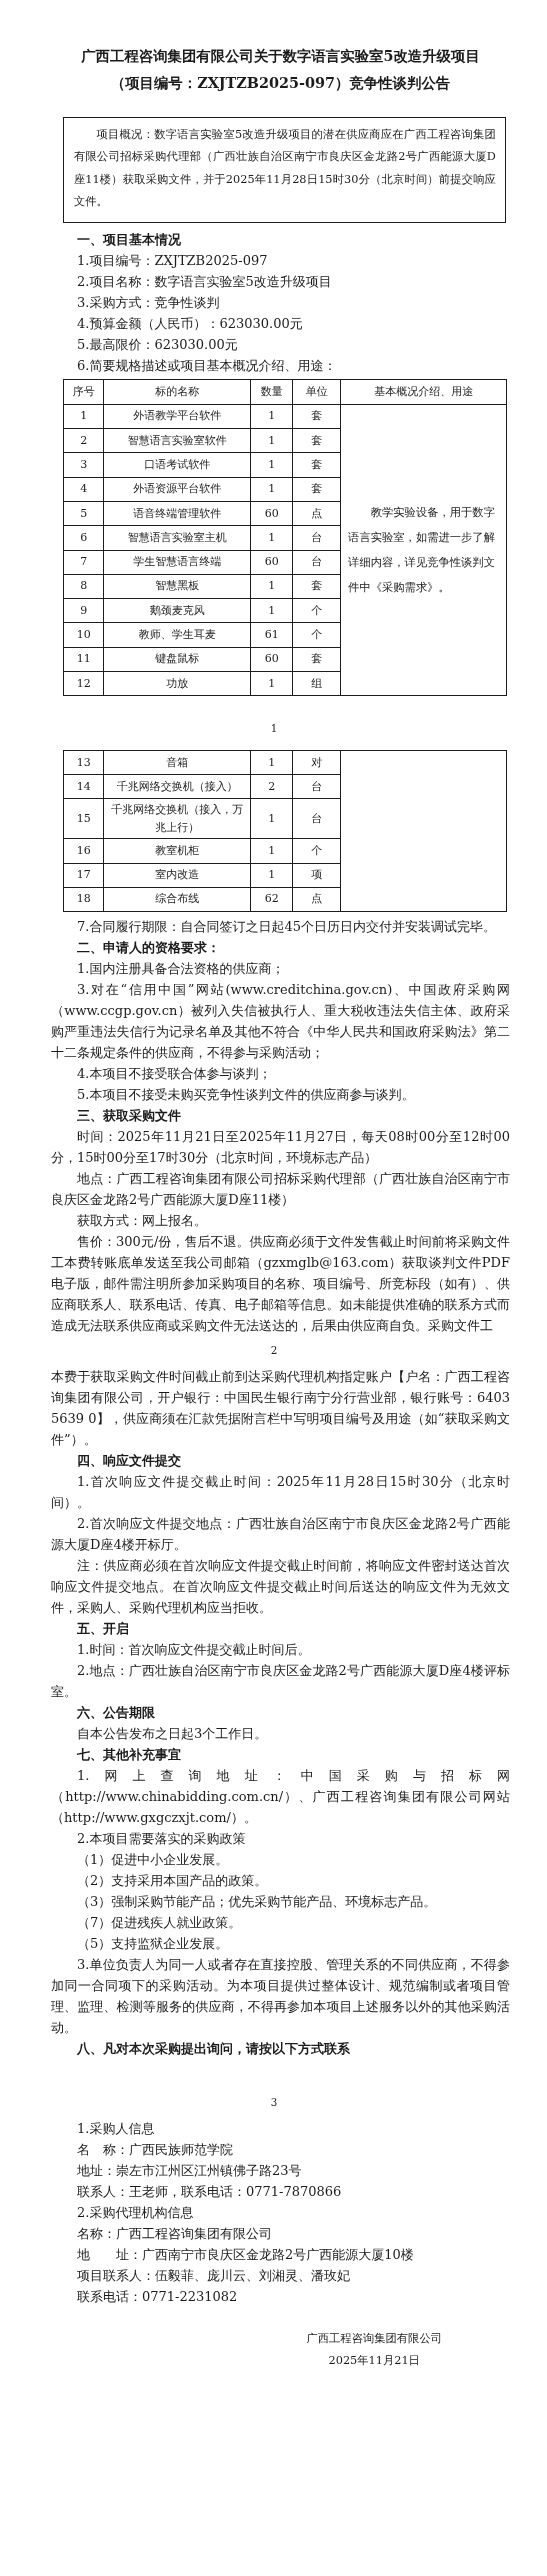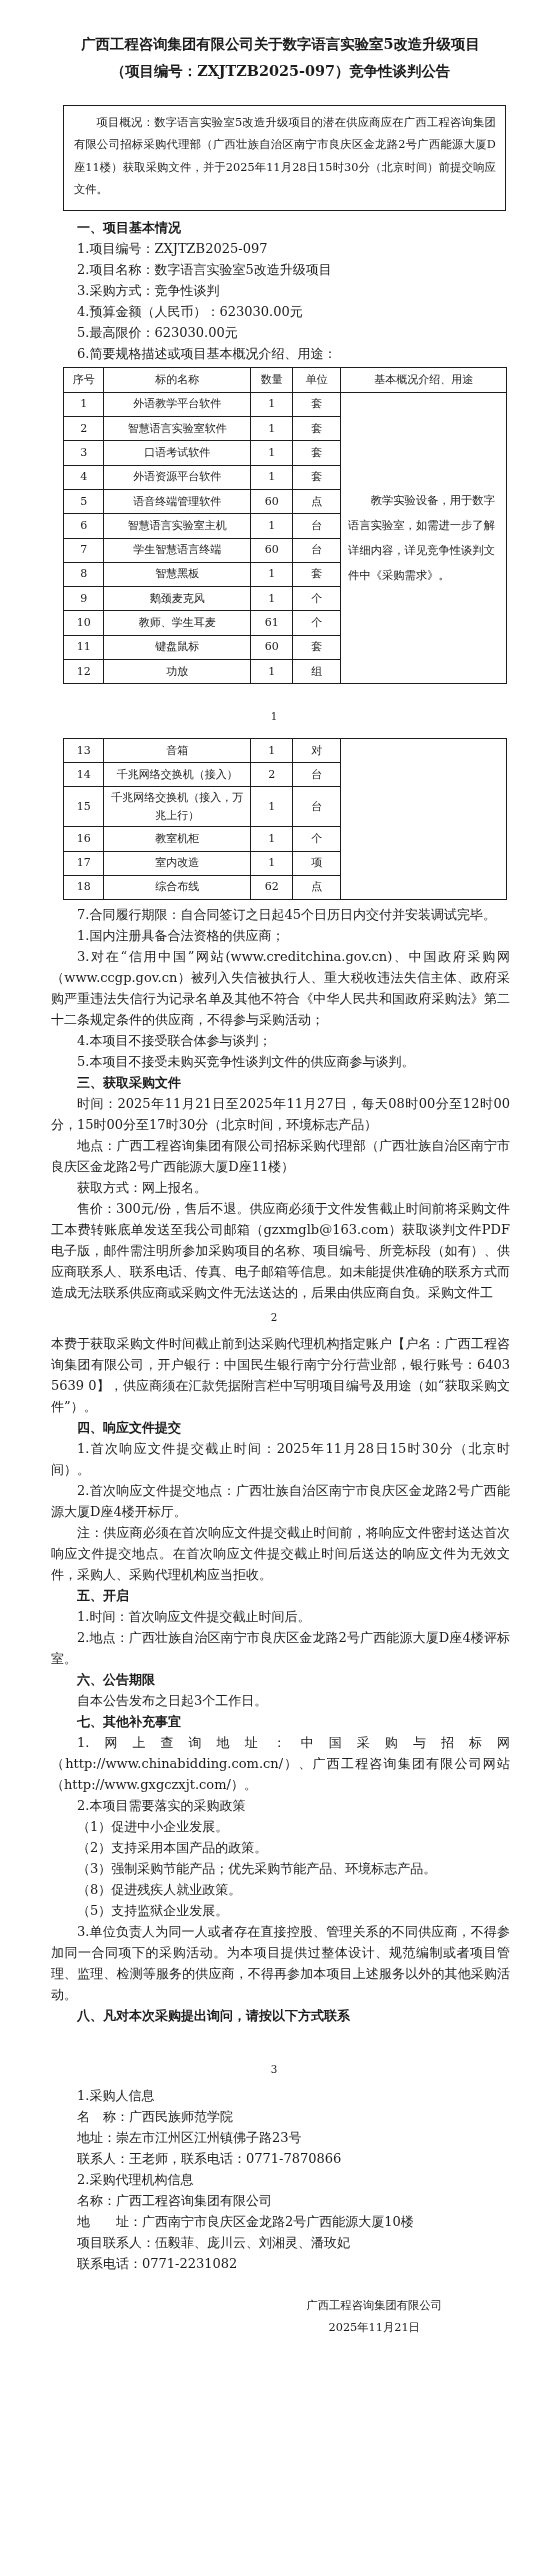--- a/index.html
+++ b/index.html
@@ -12,21 +12,21 @@
     -webkit-font-smoothing:antialiased;
   }
   .doc{padding:30px 38px 33px 51px;}
 
   
   .title{
     text-align:center;
     font-weight:bold;
     font-size:14.4px;
     line-height:27px;
-    margin:0 auto;
+    margin:12px auto;
   }
 
   
   .overview-box{
     margin:20.5px 0 6.8px 12.3px;
     width:422px;
     border:1.4px solid #1c1c1c;
     padding:6.2px 9.6px 7.5px;
     font-size:11.3px;
     line-height:22.6px;
@@ -264,20 +264,21 @@
           <td>18</td>
           <td>综合布线</td>
           <td>62</td>
           <td>点</td>
         </tr>
       </tbody>
   </table>
 
   <div class="blocks">
       <div class="blk p">7.合同履行期限：自合同签订之日起45个日历日内交付并安装调试完毕。</div>
+      <div class="blk h">二、申请人的资格要求：</div>
       <div class="blk p">1.国内注册具备合法资格的供应商；</div>
       <div class="blk p">3.对在“信用中国”网站(www.creditchina.gov.cn)、中国政府采购网（www.ccgp.gov.cn）被列入失信被执行人、重大税收违法失信主体、政府采购严重违法失信行为记录名单及其他不符合《中华人民共和国政府采购法》第二十二条规定条件的供应商，不得参与采购活动；</div>
       <div class="blk p">4.本项目不接受联合体参与谈判；</div>
       <div class="blk p">5.本项目不接受未购买竞争性谈判文件的供应商参与谈判。</div>
       <div class="blk h">三、获取采购文件</div>
       <div class="blk p">时间：2025年11月21日至2025年11月27日，每天08时00分至12时00分，15时00分至17时30分（北京时间，环境标志产品）</div>
       <div class="blk p">地点：广西工程咨询集团有限公司招标采购代理部（广西壮族自治区南宁市良庆区金龙路2号广西能源大厦D座11楼）</div>
       <div class="blk p">获取方式：网上报名。</div>
       <div class="blk p">售价：300元/份，售后不退。供应商必须于文件发售截止时间前将采购文件工本费转账底单发送至我公司邮箱（gzxmglb@163.com）获取谈判文件PDF电子版，邮件需注明所参加采购项目的名称、项目编号、所竞标段（如有）、供应商联系人、联系电话、传真、电子邮箱等信息。如未能提供准确的联系方式而造成无法联系供应商或采购文件无法送达的，后果由供应商自负。采购文件工</div>
       <div class="blk num">2</div>
@@ -290,21 +291,21 @@
       <div class="blk p">1.时间：首次响应文件提交截止时间后。</div>
       <div class="blk p">2.地点：广西壮族自治区南宁市良庆区金龙路2号广西能源大厦D座4楼评标室。</div>
       <div class="blk h">六、公告期限</div>
       <div class="blk p">自本公告发布之日起3个工作日。</div>
       <div class="blk h">七、其他补充事宜</div>
       <div class="blk p">1.网上查询地址：中国采购与招标网（http://www.chinabidding.com.cn/）、广西工程咨询集团有限公司网站（http://www.gxgczxjt.com/）。</div>
       <div class="blk p">2.本项目需要落实的采购政策</div>
       <div class="blk p">（1）促进中小企业发展。</div>
       <div class="blk p">（2）支持采用本国产品的政策。</div>
       <div class="blk p">（3）强制采购节能产品；优先采购节能产品、环境标志产品。</div>
-      <div class="blk p">（8）促进残疾人就业政策。</div>
+      <div class="blk p">（7）促进残疾人就业政策。</div>
       <div class="blk p">（5）支持监狱企业发展。</div>
       <div class="blk p">3.单位负责人为同一人或者存在直接控股、管理关系的不同供应商，不得参加同一合同项下的采购活动。为本项目提供过整体设计、规范编制或者项目管理、监理、检测等服务的供应商，不得再参加本项目上述服务以外的其他采购活动。</div>
       <div class="blk h">八、凡对本次采购提出询问，请按以下方式联系</div>
       <div class="blk gap"></div>
       <div class="blk num">3</div>
       <div class="blk p">1.采购人信息</div>
       <div class="blk p">名　称：广西民族师范学院</div>
       <div class="blk p">地址：崇左市江州区江州镇佛子路23号</div>
       <div class="blk p">联系人：王老师，联系电话：0771-7870866</div>
       <div class="blk p">2.采购代理机构信息</div>

